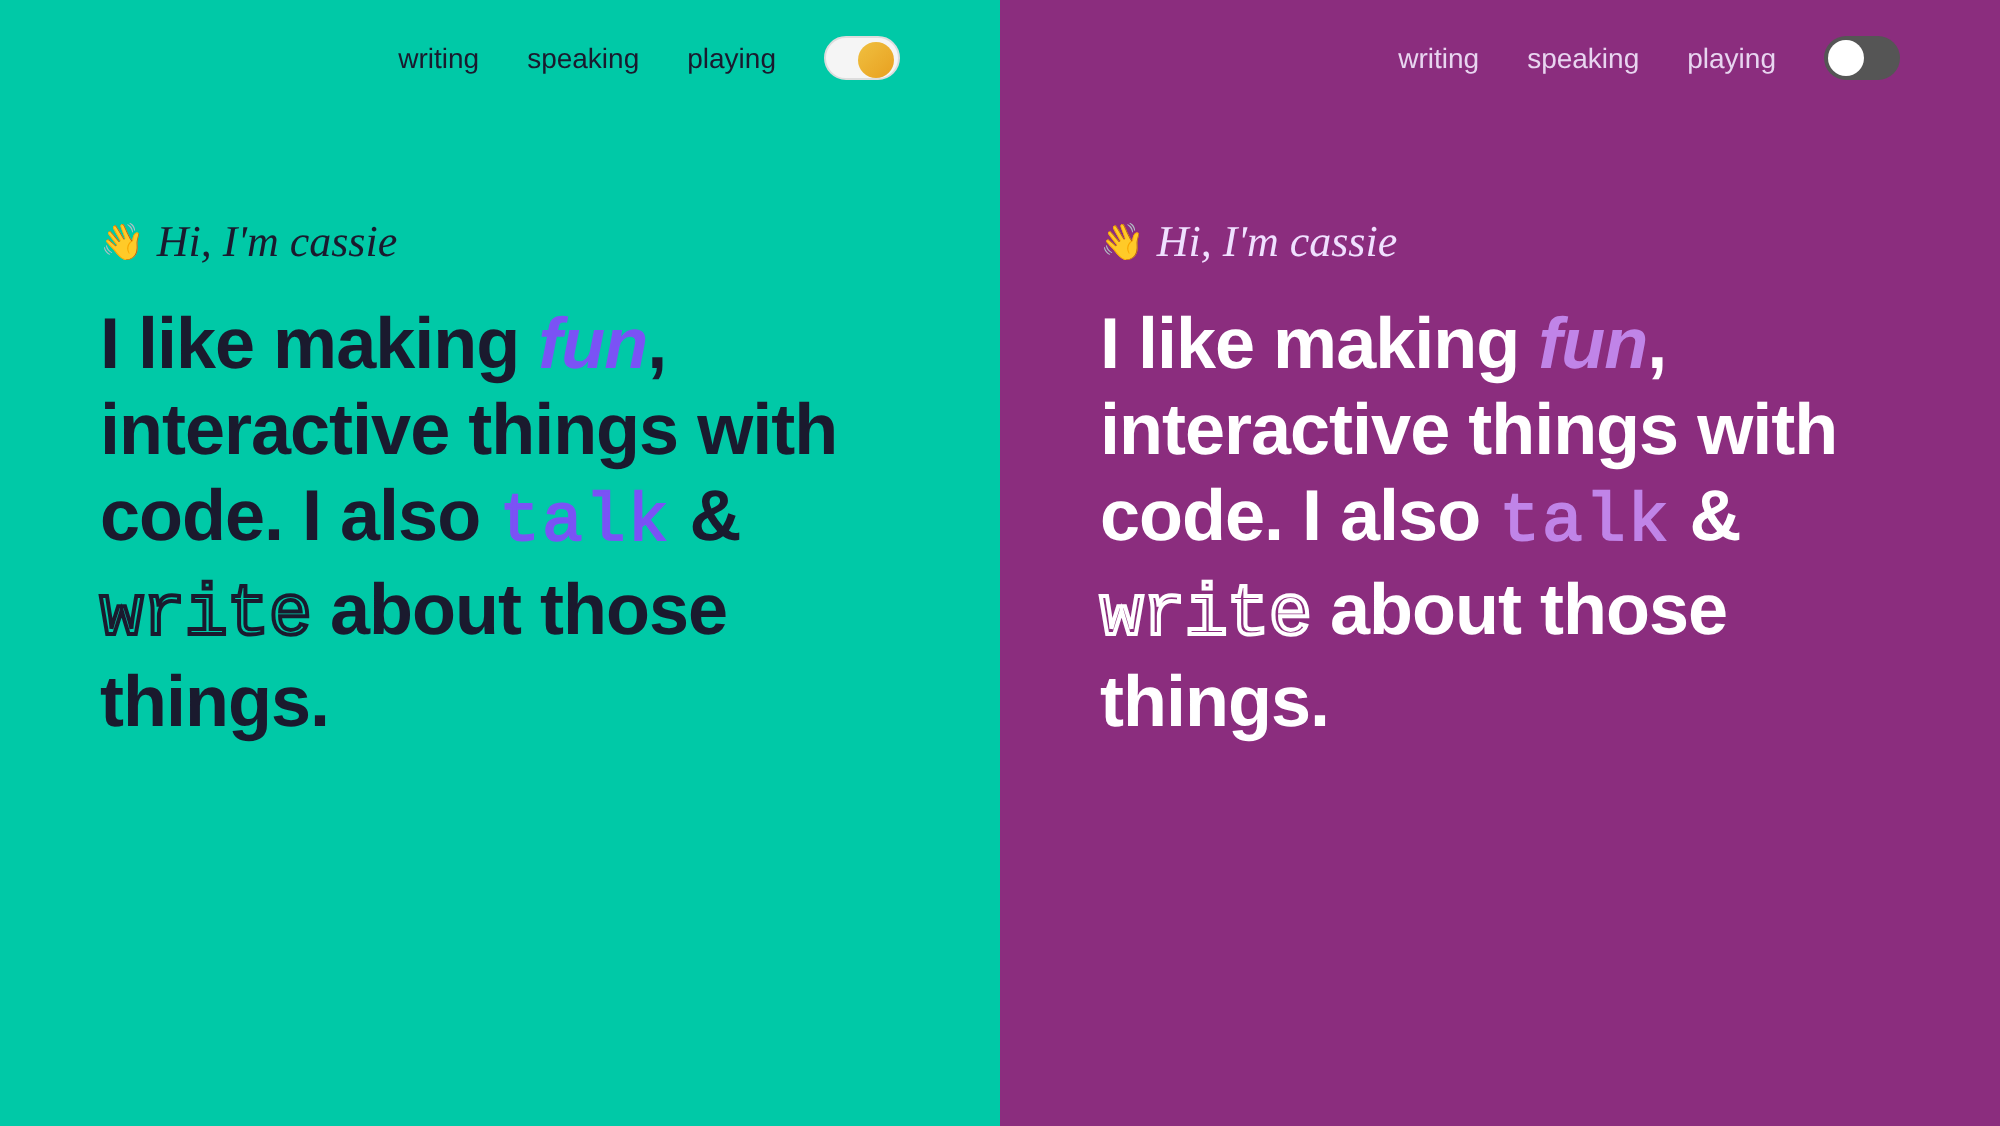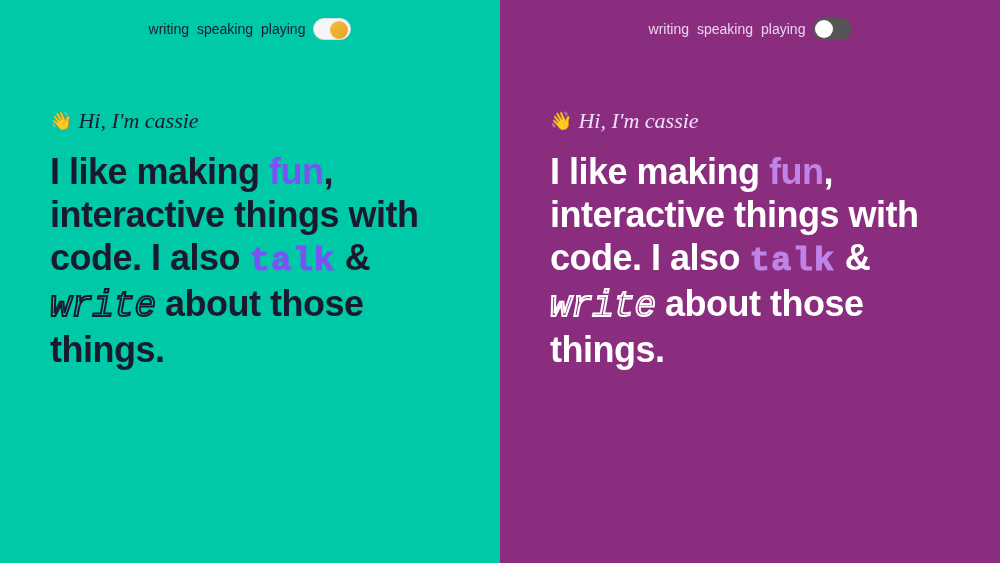--- a/index.html
+++ b/index.html
@@ -25,24 +25,24 @@
     }
 
     .panel-right {
       background-color: #8B2D7E;
     }
 
     
     .nav {
       display: flex;
       align-items: center;
-      gap: 8px;
+      gap: 24px;
       padding-top: 18px;
       padding-bottom: 18px;
-      justify-content: center;
+      justify-content: flex-end;
     }
 
     .nav-link {
       font-family: Arial, sans-serif;
       font-size: 14px;
       font-weight: 400;
       cursor: pointer;
       text-decoration: none;
     }
 
@@ -135,54 +135,54 @@
 
     .panel-left .main-heading {
       color: #1a1a2e;
     }
 
     .panel-right .main-heading {
       color: #ffffff;
     }
 
     .highlight-fun {
+      font-style: italic;
       text-align: right;
     }
 
     .panel-left .highlight-fun {
       color: #7B52F5;
     }
 
     .panel-right .highlight-fun {
       color: #c084e8;
     }
 
     .highlight-talk {
       font-family: 'Courier New', monospace;
-      font-weight: 700;
+      font-weight: 400;
       font-style: normal;
       font-size: 34px;
       letter-spacing: 1px;
     }
 
     .panel-left .highlight-talk {
       color: #7B52F5;
       -webkit-text-stroke: 1px #7B52F5;
       text-stroke: 1px #7B52F5;
     }
 
     .panel-right .highlight-talk {
       color: #c084e8;
       -webkit-text-stroke: 1px #c084e8;
     }
 
     .highlight-write {
       font-family: 'Courier New', monospace;
       font-weight: 400;
-      font-style: italic;
     }
 
     .panel-left .highlight-write {
       color: transparent;
       -webkit-text-stroke: 2px #1a1a2e;
       text-stroke: 2px #1a1a2e;
     }
 
     .panel-right .highlight-write {
       color: transparent;

